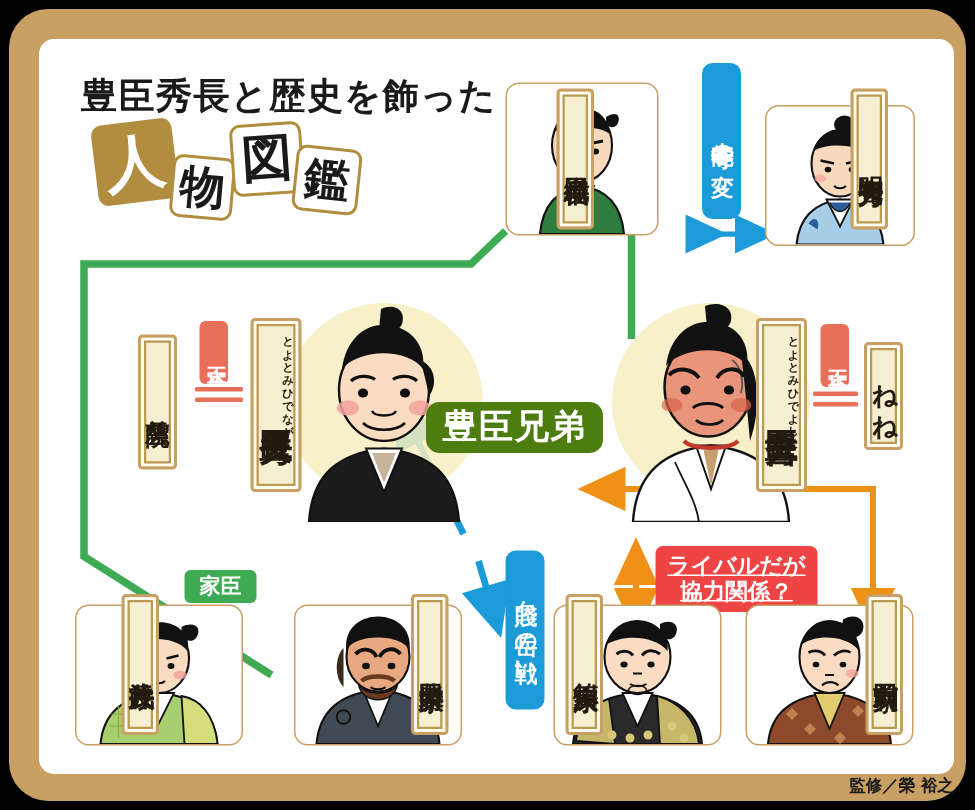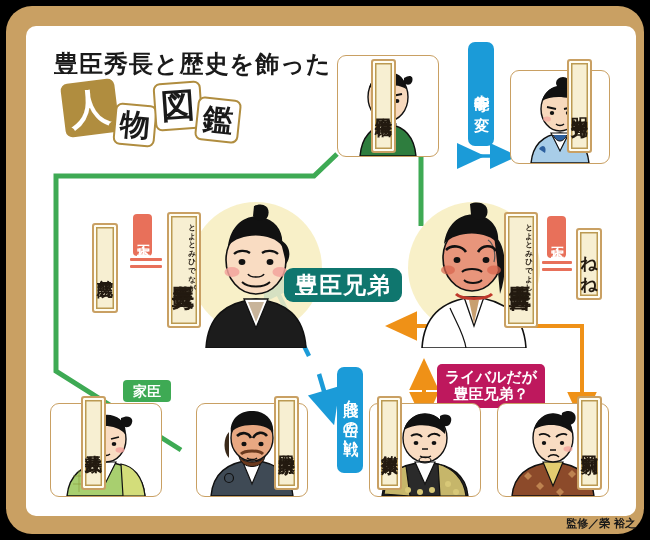--- a/index.html
+++ b/index.html
@@ -67,22 +67,22 @@
   .tag{
     position:absolute;display:flex;align-items:center;justify-content:center;
     color:#fff;font-weight:bold;border-radius:4px;box-sizing:border-box;
     font-family:"DejaVu Sans","Liberation Sans",sans-serif;line-height:1.15;
     text-align:center;
   }
   .tag-v{writing-mode:vertical-rl;text-orientation:upright;letter-spacing:1px;}
   .tag-red{background:#e8705a;}
   .tag-green{background:#3eaa54;}
   .tag-blue{background:#1b9bd8;border-radius:7px;}
-  .tag-orange{background:#be185d;border-radius:5px;}
-  .tag-salmon{background:#0f766e;border-radius:9px;}
+  .tag-orange{background:#ef4444;border-radius:5px;text-decoration:underline;}
+  .tag-salmon{background:#4d7c0f;border-radius:9px;}
 
   .equals{
     position:absolute;
   }
   .equals i{display:block;background:#e8705a;height:3px;border-radius:1px;}
 
   
   .footer{
     position:absolute;left:12px;bottom:6px;width:650px;height:22px;
     display:flex;align-items:center;justify-content:flex-end;
@@ -276,21 +276,21 @@
       <div class="tag tag-green" style="left:97px;top:354px;width:48px;height:22px;font-size:14px;">
         <span>家臣</span>
       </div>
 
       <div class="tag tag-blue tag-v" style="left:311px;top:341px;width:26px;height:106px;font-size:15px;">
         <span>賤ヶ岳の戦い</span>
       </div>
 
       <div class="tag tag-orange" style="left:411px;top:338px;width:108px;height:44px;font-size:15px;flex-direction:column;">
         <span>ライバルだが</span>
-        <span>豊臣兄弟？</span>
+        <span>協力関係？</span>
       </div>
 
       <div class="pcard" style="left:24px;top:377px;width:110px;height:92px;">
         <svg width="110" height="92" viewBox="0 0 110 92">
           <path d="M16,92 C18,70 32,60 55,58 C78,60 92,70 94,92 Z" fill="#a8cf6f" stroke="#111" stroke-width="1.4"></path>
           <path d="M70,60 C82,62 92,72 94,92 L72,92 Z" fill="#d3dd7a" stroke="#111" stroke-width="1.2"></path>
           <path d="M45,58 L55,78 L65,58 Z" fill="#fff" stroke="#111" stroke-width="1.2"></path>
           <g stroke="#8a9c3c" stroke-width="0.8" fill="none" opacity="0.8">
             <path d="M22,72 L34,72 M22,80 L34,80 M28,66 L28,88 M40,76 L52,76 M40,84 L52,84"></path>
           </g>

